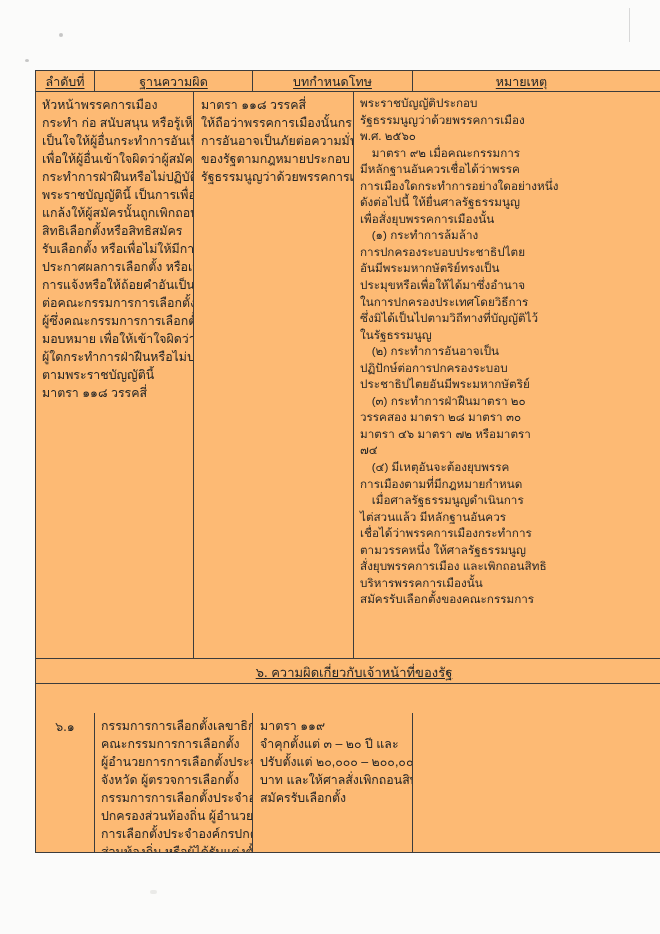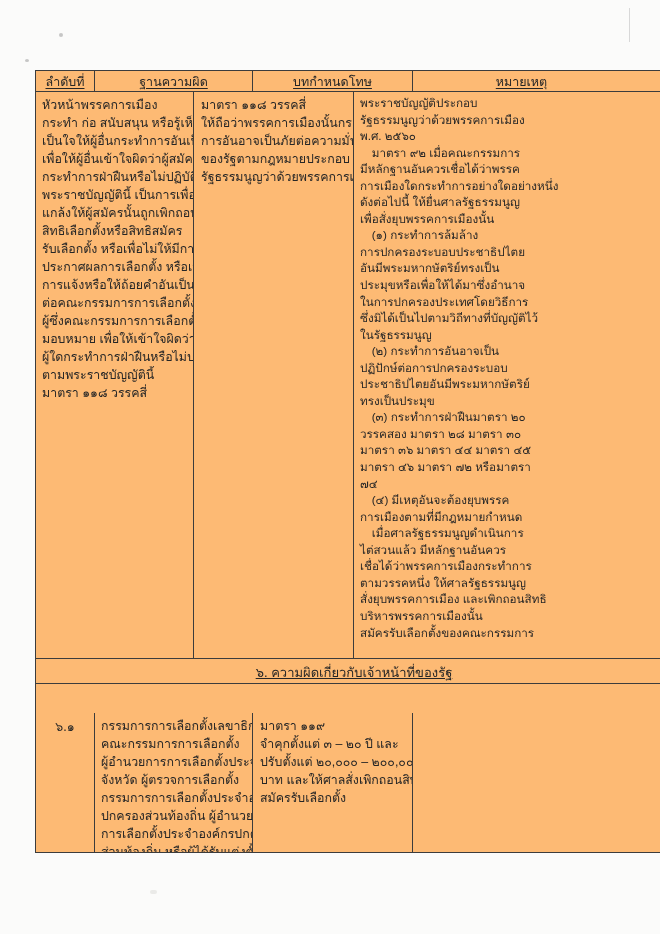--- a/index.html
+++ b/index.html
@@ -113,24 +113,22 @@
           <div class="line"> (๑) กระทำการล้มล้าง</div>
           <div class="line">การปกครองระบอบประชาธิปไตย</div>
           <div class="line">อันมีพระมหากษัตริย์ทรงเป็น</div>
           <div class="line">ประมุขหรือเพื่อให้ได้มาซึ่งอำนาจ</div>
           <div class="line">ในการปกครองประเทศโดยวิธีการ</div>
           <div class="line">ซึ่งมิได้เป็นไปตามวิถีทางที่บัญญัติไว้</div>
           <div class="line">ในรัฐธรรมนูญ</div>
           <div class="line"> (๒) กระทำการอันอาจเป็น</div>
           <div class="line">ปฏิปักษ์ต่อการปกครองระบอบ</div>
           <div class="line">ประชาธิปไตยอันมีพระมหากษัตริย์</div>
-          <div class="line">ทรงเป็นประมุข</div>
           <div class="line"> (๓) กระทำการฝ่าฝืนมาตรา ๒๐</div>
           <div class="line">วรรคสอง มาตรา ๒๘ มาตรา ๓๐</div>
-          <div class="line">มาตรา ๓๖ มาตรา ๔๔ มาตรา ๔๕</div>
           <div class="line">มาตรา ๔๖ มาตรา ๗๒ หรือมาตรา</div>
           <div class="line">๗๔</div>
           <div class="line"> (๔) มีเหตุอันจะต้องยุบพรรค</div>
           <div class="line">การเมืองตามที่มีกฎหมายกำหนด</div>
           <div class="line"> เมื่อศาลรัฐธรรมนูญดำเนินการ</div>
           <div class="line">ไต่สวนแล้ว มีหลักฐานอันควร</div>
           <div class="line">เชื่อได้ว่าพรรคการเมืองกระทำการ</div>
           <div class="line">ตามวรรคหนึ่ง ให้ศาลรัฐธรรมนูญ</div>
           <div class="line">สั่งยุบพรรคการเมือง และเพิกถอนสิทธิ</div>
           <div class="line">บริหารพรรคการเมืองนั้น</div>

